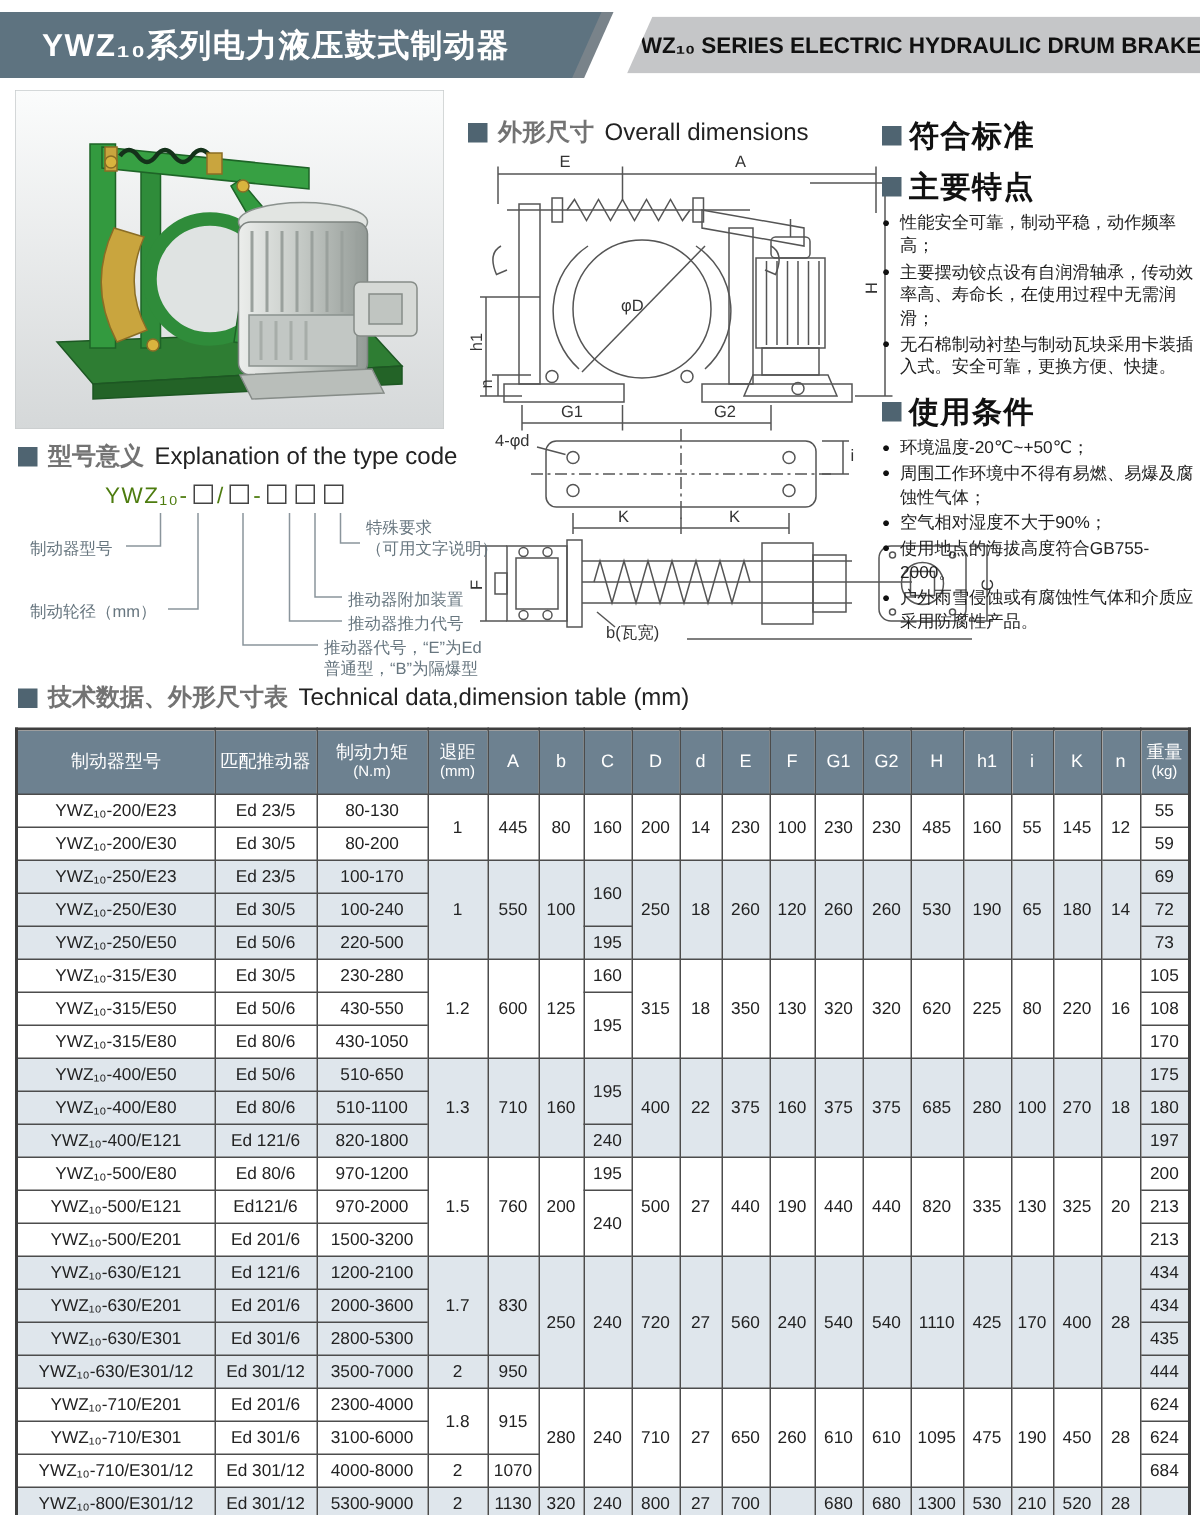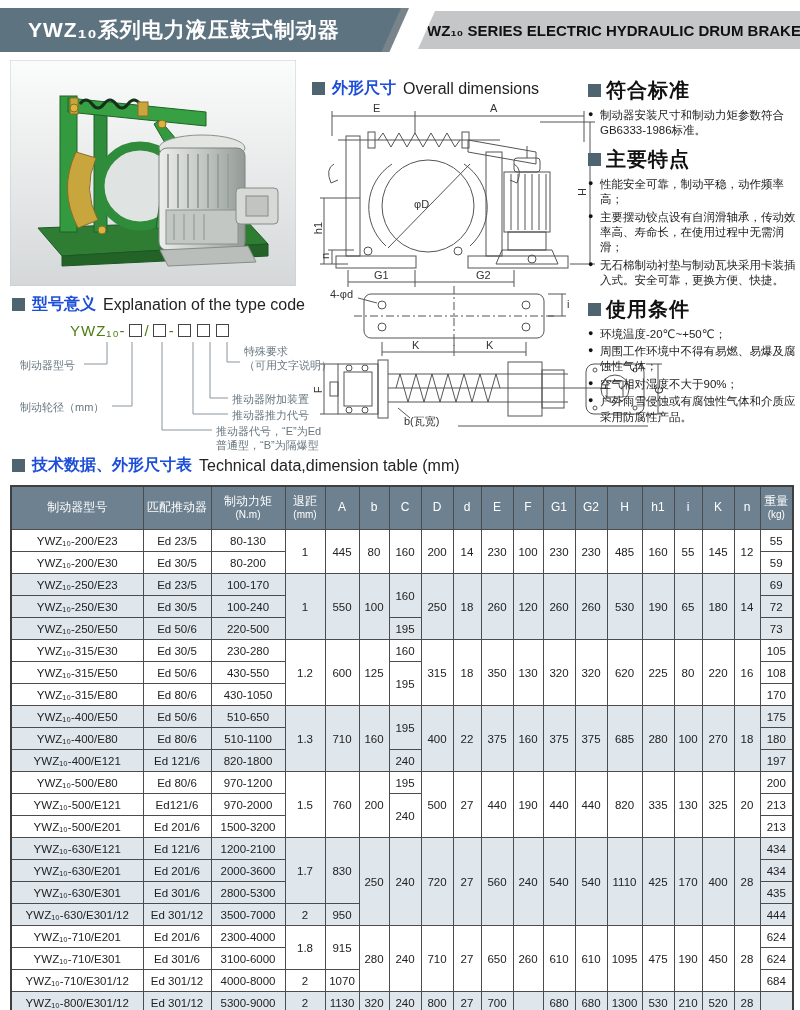--- a/index.html
+++ b/index.html
@@ -14,21 +14,21 @@
   .hdr-stripe{position:absolute;left:401px;top:8px;width:8px;height:44px;background:#79838a;
     transform:skewX(-24deg);transform-origin:top left;}
   .hdr-light{position:absolute;left:418px;top:11px;right:0;height:38px;background:#c5c6c8;
     clip-path:polygon(17px 0,100% 0,100% 100%,0 100%);
     display:flex;align-items:center;justify-content:center;
     color:#111;font-size:15px;font-weight:bold;white-space:nowrap;}
 
   
   .sec-head{position:absolute;display:flex;align-items:center;gap:7px;white-space:nowrap;}
   .sec-head .sq{width:13px;height:13px;background:#4f6471;flex:0 0 auto;}
-  .sec-head .zh{font-size:16px;font-weight:bold;color:#1d4ed8;}
+  .sec-head .zh{font-size:16px;font-weight:bold;color:#737373;}
   .sec-head .en{font-size:16px;color:#222;}
 
   
   .photo{position:absolute;left:10px;top:60px;width:286px;height:226px;}
 
   
   .draw{position:absolute;}
   .draw svg{position:absolute;left:0;top:0;}
   .dim{position:absolute;font-size:11px;color:#333;white-space:nowrap;}
   .dim.rot{transform:rotate(-90deg);}
@@ -284,39 +284,39 @@
     <span class="tc-label" style="left:204px;top:106px">推动器代号，“E”为Ed</span>
     <span class="tc-label" style="left:204px;top:120px">普通型，“B”为隔爆型</span>
   </div>
 
   <div class="specs">
       <div>
         <div class="spec-h">
           <span class="sq"></span>
           <span class="t">符合标准</span>
         </div>
-        <div class="spec-item">制动器安装尺寸和制动力矩参数符合GB6333-1986标准。</div>
       </div>
       <div>
         <div class="spec-h">
           <span class="sq"></span>
           <span class="t">主要特点</span>
         </div>
         <div class="spec-item">性能安全可靠，制动平稳，动作频率高；</div>
         <div class="spec-item">主要摆动铰点设有自润滑轴承，传动效率高、寿命长，在使用过程中无需润滑；</div>
         <div class="spec-item">无石棉制动衬垫与制动瓦块采用卡装插入式。安全可靠，更换方便、快捷。</div>
       </div>
       <div>
         <div class="spec-h">
           <span class="sq"></span>
           <span class="t">使用条件</span>
         </div>
         <div class="spec-item">环境温度-20℃~+50℃；</div>
         <div class="spec-item">周围工作环境中不得有易燃、易爆及腐蚀性气体；</div>
         <div class="spec-item">空气相对湿度不大于90%；</div>
+        <div class="spec-item">使用地点的海拔高度符合GB755-2000。</div>
         <div class="spec-item">户外雨雪侵蚀或有腐蚀性气体和介质应采用防腐性产品。</div>
       </div>
     </div>
 
   <div class="sec-head" style="left:12px;top:455px">
     <span class="sq"></span>
     <span class="zh">技术数据、外形尺寸表</span>
     <span class="en">Technical data,dimension table (mm)</span>
   </div>
 

